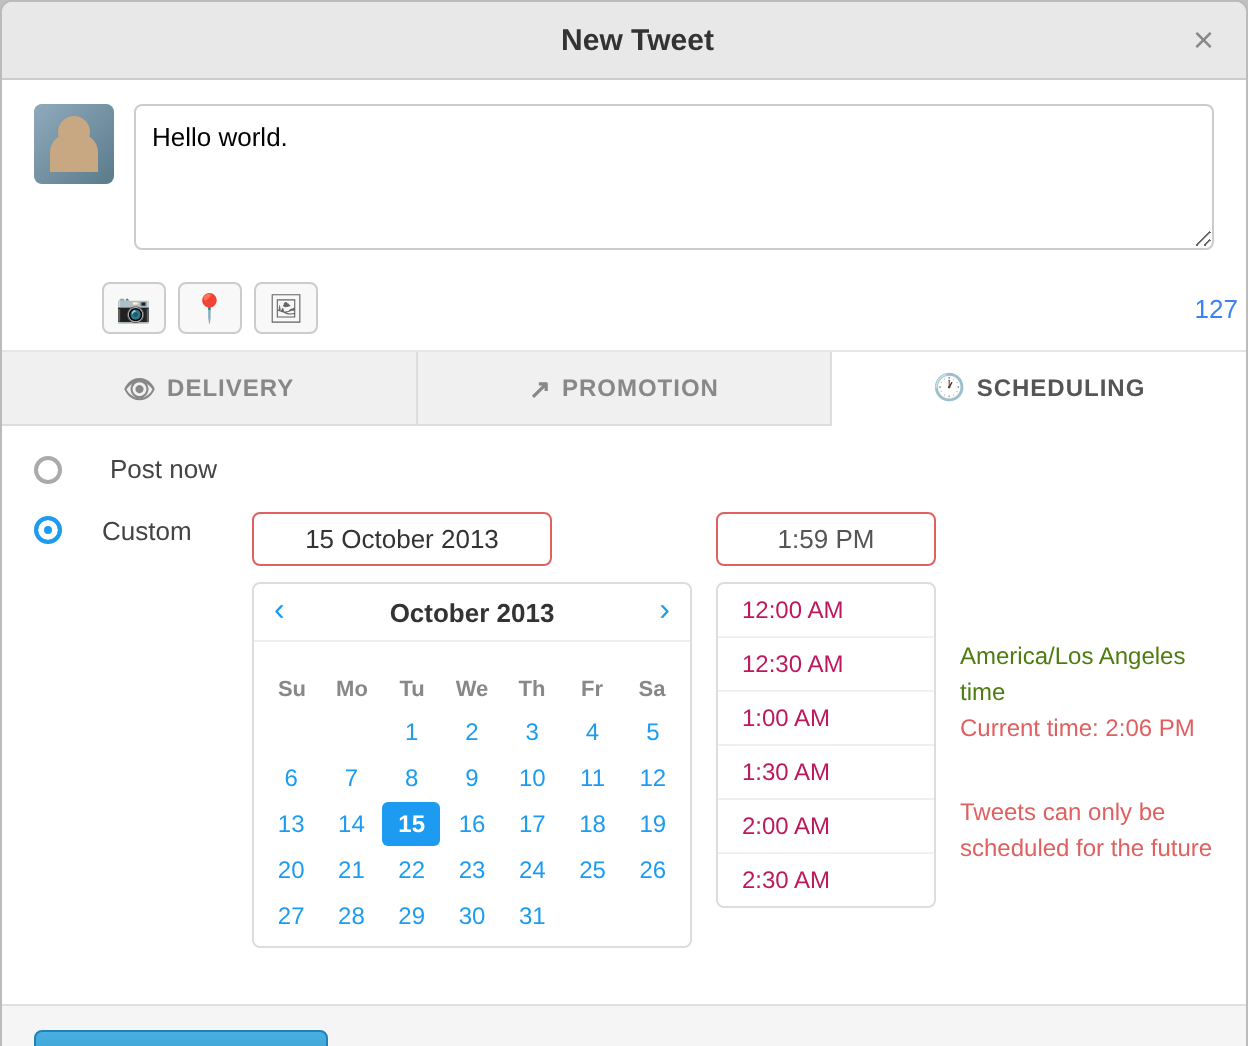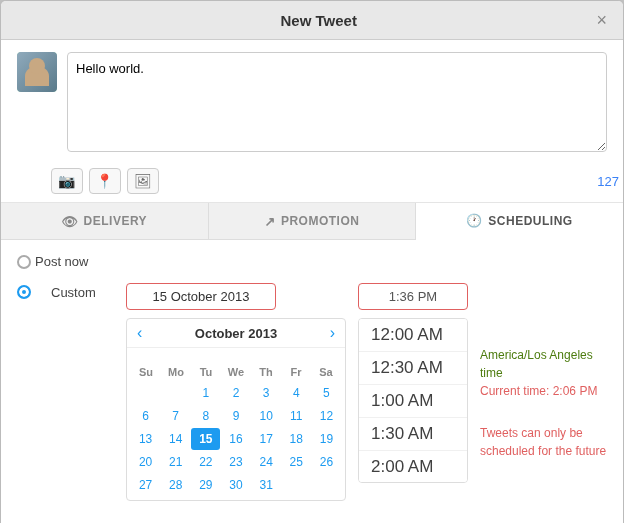--- a/index.html
+++ b/index.html
@@ -87,21 +87,21 @@
       left: 50%;
       transform: translateX(-50%);
       width: 16px;
       height: 16px;
       background: #c8a882;
       border-radius: 50%;
       z-index: 1;
     }
     .tweet-input {
       flex: 1;
-      height: 100px;
+      height: 73px;
       border: 1px solid #ccc;
       border-radius: 4px;
       padding: 8px;
       font-size: 13px;
       resize: vertical;
       font-family: Arial, sans-serif;
       outline: none;
     }
     .toolbar-row {
       display: flex;
@@ -161,21 +161,21 @@
       border-bottom: 2px solid #fff;
       margin-bottom: -1px;
     }
     .section-body {
       padding: 14px 16px;
       background: #fff;
     }
     .radio-row {
       display: flex;
       align-items: center;
-      gap: 4px;
+      gap: 24px;
       margin-bottom: 14px;
     }
     .radio-circle {
       width: 14px;
       height: 14px;
       border-radius: 50%;
       border: 2px solid #aaa;
       background: #fff;
       flex-shrink: 0;
       cursor: pointer;
@@ -291,22 +291,22 @@
     .time-list {
       border: 1px solid #ddd;
       border-radius: 4px;
       width: 110px;
       max-height: 165px;
       overflow-y: auto;
       background: #fff;
     }
     .time-item {
       padding: 6px 12px;
-      font-size: 17px;
-      color: #404040;
+      font-size: 12px;
+      color: #be185d;
       cursor: pointer;
       border-bottom: 1px solid #f0f0f0;
     }
     .time-item:last-child { border-bottom: none; }
     .side-info {
       font-size: 12px;
       color: #e06060;
       line-height: 1.5;
       max-width: 160px;
       padding-top: 28px;
@@ -450,21 +450,21 @@
                 <span class="cal-day normal">30</span>
                 <span class="cal-day normal">31</span>
                 <span class="cal-day empty"> </span>
                 <span class="cal-day empty"> </span>
               </div>
             </div>
           </div>
         </div>
 
         <div class="time-section">
-          <div class="time-input-box">1:36 PM</div>
+          <div class="time-input-box">1:59 PM</div>
           <div class="time-list">
             <div class="time-item">12:00 AM</div>
             <div class="time-item">12:30 AM</div>
             <div class="time-item">1:00 AM</div>
             <div class="time-item">1:30 AM</div>
             <div class="time-item">2:00 AM</div>
             <div class="time-item">2:30 AM</div>
           </div>
         </div>
 

